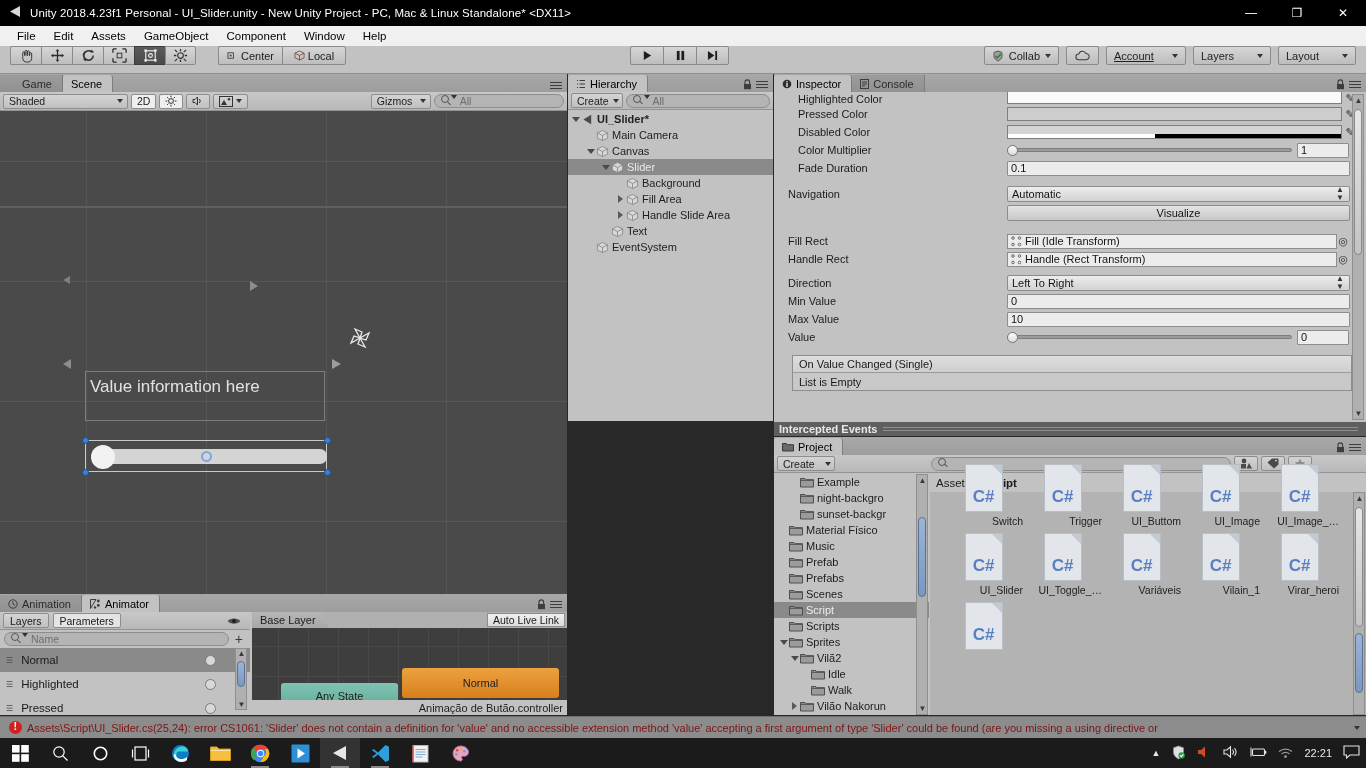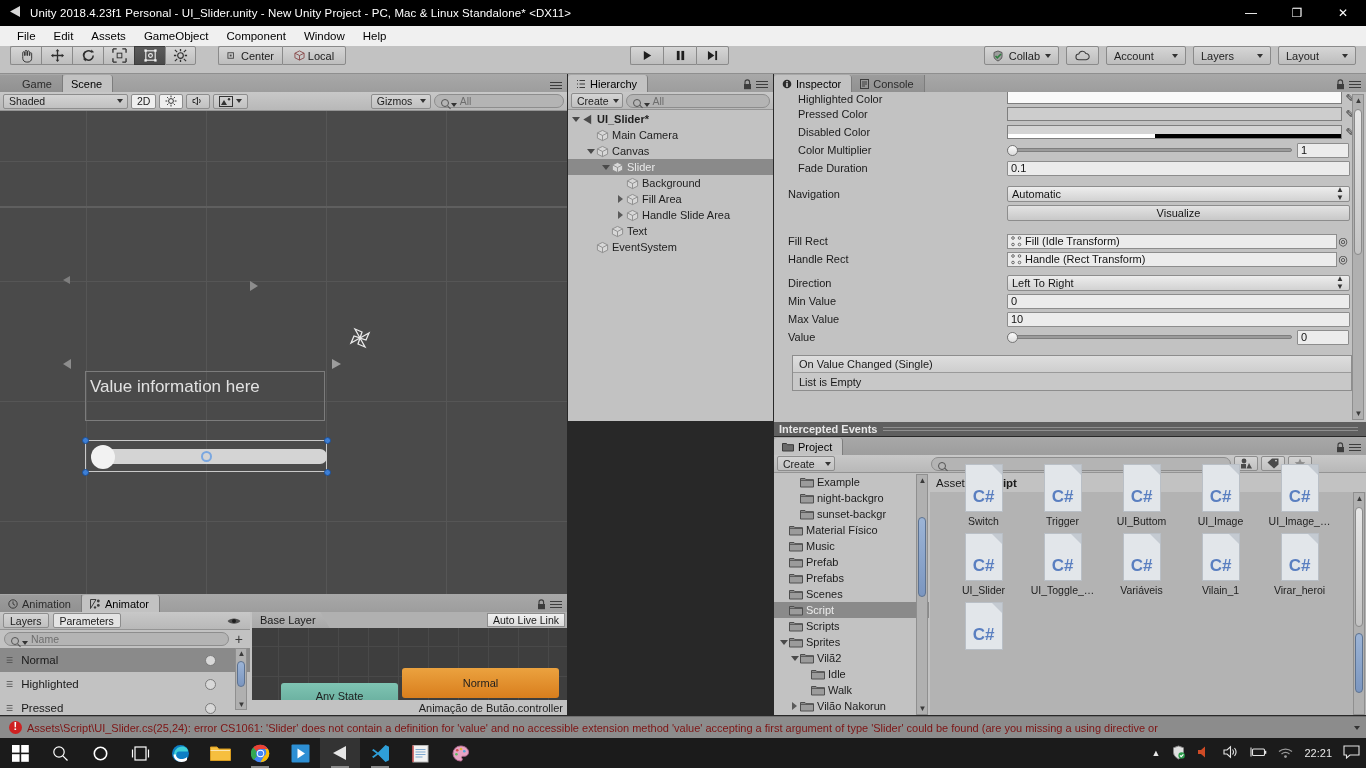--- a/index.html
+++ b/index.html
@@ -90,21 +90,21 @@
     height:18px; background:linear-gradient(#c8c8c8,#b8b8b8);
     border-bottom:1px solid #949494; display:flex; align-items:center; gap:3px; padding:0 3px;
   }
   .sbtn {
     height:15px; padding:0 5px; display:flex; align-items:center; gap:3px;
     background:linear-gradient(#d4d4d4,#c0c0c0); border:1px solid #8d8d8d;
     border-radius:2px; font-size:10.5px; color:#202020;
   }
   .searchfield {
     height:14px; border-radius:7px; background:#b4b4b4;
-    border:1px solid #8d8d8d; display:flex; align-items:flex-end;
+    border:1px solid #8d8d8d; display:flex; align-items:flex-start;
     padding:0 6px; gap:3px; font-size:10.5px; color:#6e6e6e; flex:1;
   }
   .mag { width:8px;height:8px;border:1.3px solid #555; border-radius:50%; position:relative; flex:none; }
   .mag:after{content:"";position:absolute;right:-3px;bottom:-2px;width:4px;height:1.3px;background:#555;transform:rotate(45deg);}
 
   
   #sceneview { position:absolute; left:0; top:74px; width:567px; height:520px; }
   .scene-canvas {
     position:absolute; left:0; top:37px; width:567px; height:483px;
     background:#4a4a4a; overflow:hidden;
@@ -216,21 +216,21 @@
   .f-row.sel { background:#8a8a8a; color:#ececec; }
   .foldericon { width:14px;height:11px; margin-right:3px; flex:none; }
   .assetgrid { position:absolute; left:0; top:18px; width:422px; height:223px; padding:6px 0 0 14px; }
   .acell { width:79px; display:inline-block; text-align:center; vertical-align:top; margin-bottom:6px; }
   .csicon {
     width:38px;height:48px;margin:0 auto; background:#e2e6ea; border:1px solid #b9bfc6;
     position:relative; display:flex; align-items:flex-end; justify-content:center;
   }
   .csicon span { color:#5a7fc0; font-size:17px; font-weight:bold; line-height:1; padding-bottom:6px; }
   .csicon:before { content:""; position:absolute; right:0; top:0; border-left:10px solid transparent; border-top:10px solid #c4cad1; }
-  .aname { font-size:10.5px; color:#1e1e1e; margin-top:3px; white-space:nowrap; overflow:hidden; }
+  .aname { font-size:10.5px; color:#1e1e1e; margin-top:3px; white-space:nowrap; overflow:hidden;text-align:right; }
 
   
   #animator { position:absolute; left:0; top:594px; width:567px; height:121px; }
   .anim-left { position:absolute; left:0; top:36px; width:250px; height:85px; background:#c2c2c2; }
   .anim-right { position:absolute; left:252px; top:18px; width:315px; height:103px; background:#3c3c3c; }
   .layerbar { height:18px; background:linear-gradient(#c8c8c8,#b8b8b8); border-bottom:1px solid #949494;
               display:flex; align-items:center; padding:0 3px; gap:4px; }
   .lbtn { height:15px; padding:0 6px; background:linear-gradient(#d4d4d4,#c0c0c0); border:1px solid #8d8d8d;
           border-radius:2px; font-size:10.5px; display:flex; align-items:center; }
   .param-row { height:24px; display:flex; align-items:center; padding-left:6px; font-size:11.5px; gap:8px; }
@@ -392,21 +392,21 @@
             <path d="M3.5 6l1.8 1.8L9 4" stroke="#2f7f3f" stroke-width="1.6" fill="none"></path>
           </svg>
         <span>Collab</span>
         <span class="caret"></span>
       </div>
       <div class="rbtn" style="padding:0 8px;">
         <svg width="15" height="11" viewBox="0 0 16 11">
             <path d="M4 10a3 3 0 010-6 4 4 0 017.6-.6A2.8 2.8 0 0112 10z" fill="none" stroke="#3a3a3a" stroke-width="1.1"></path>
           </svg>
       </div>
-      <div class="rbtn" style="min-width:80px;">
+      <div class="rbtn" style="min-width:80px;text-decoration:underline;">
         <span>Account</span>
         <span class="caret" style="margin-left:auto"></span>
       </div>
       <div class="rbtn" style="min-width:78px;">
         <span>Layers</span>
         <span class="caret" style="margin-left:auto"></span>
       </div>
       <div class="rbtn" style="min-width:78px;">
         <span>Layout</span>
         <span class="caret" style="margin-left:auto"></span>

